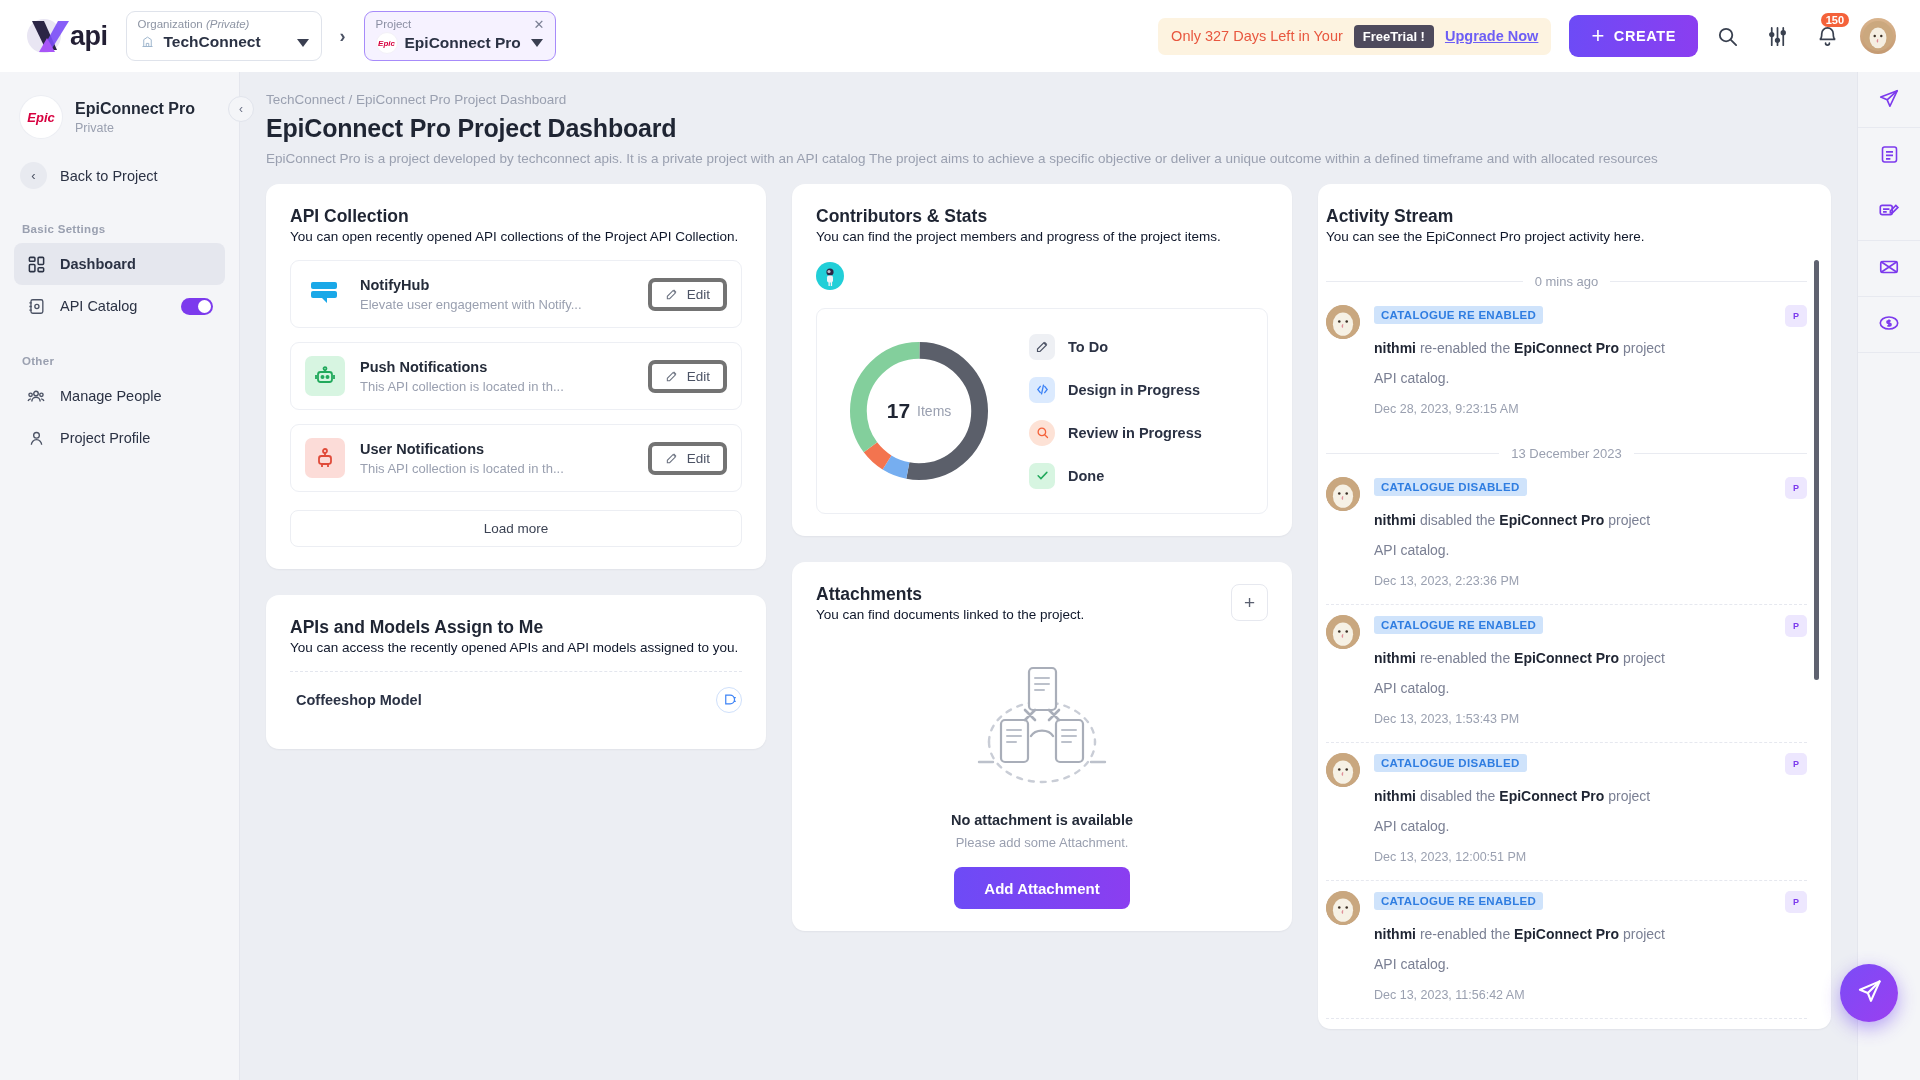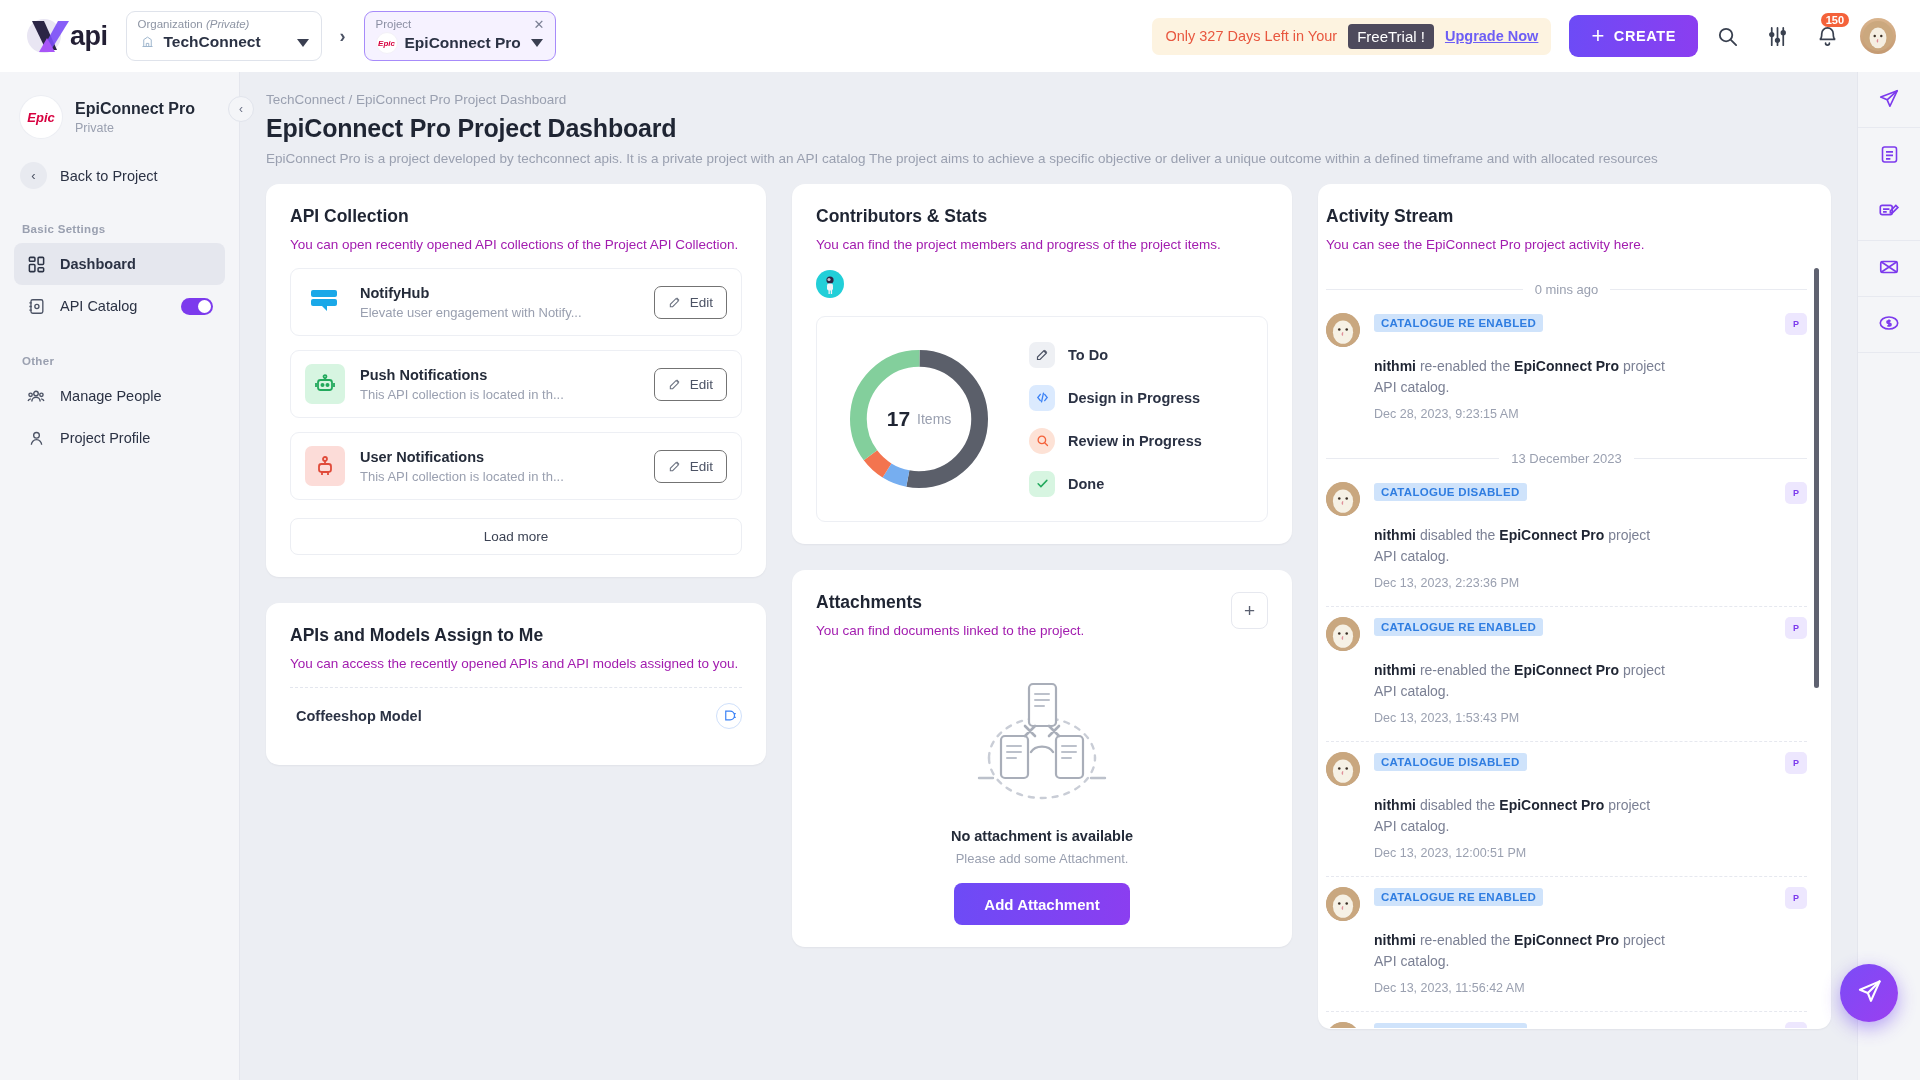--- a/index.html
+++ b/index.html
@@ -60,21 +60,21 @@
     font-size: 8px; font-weight: 800; color: #d7003f; font-style: italic;
     border: 1px solid #f3f1f8;
   }
 
   .trial-banner {
     margin-left: auto; display:flex; align-items:center; gap: 11px;
     background:#fdf3e0; border-radius: 7px; padding: 8px 13px; height: 37px;
   }
   .trial-text { color:#e8573f; font-size: 14.5px; }
   .trial-pill {
-    background:#4e4a5c; color:#fff; font-size:15px; font-weight:400;
+    background:#4e4a5c; color:#fff; font-size:13px; font-weight:700;
     padding: 4px 9px; border-radius: 4px;
   }
   .upgrade-link {
     color:#6d5ef5; font-size:14.5px; font-weight:700; text-decoration: underline;
   }
   .create-btn {
     margin-left: 18px; height: 42px; padding: 0 22px; border-radius: 9px;
     background: linear-gradient(93deg,#6d4bf6 0%,#8b3ef0 100%);
     color:#fff; font-size:14.5px; font-weight:800; letter-spacing:.6px;
     display:flex; align-items:center; gap:9px; border:none; cursor:pointer;
@@ -172,34 +172,34 @@
   .page-desc { font-size:13.5px; color:#9aa0b0; margin-top:8px; white-space:nowrap; overflow:hidden; }
 
   .grid { display:flex; gap:26px; margin-top:18px; }
   .col-l { width: 500px; display:flex; flex-direction:column; gap:26px; }
   .col-m { width: 500px; display:flex; flex-direction:column; gap:26px; }
   .col-r { flex:1; }
 
   .card { background:#fff; border-radius:13px; padding: 22px 24px;
     box-shadow: 0 1px 2px rgba(16,24,40,.05); }
   .card-title { font-size:17.5px; font-weight:700; color:#1f2533; }
-  .card-sub { font-size:13.5px; color:#a21caf; margin-top:8px; line-height:19px; }
+  .card-sub { font-size:13.5px; color:#0f172a; line-height:19px; }
 
   
   .api-row {
     display:flex; align-items:center; gap:15px; height:68px; margin-top:14px;
     border:1px solid #edeff4; border-radius:9px; padding: 0 14px; cursor:pointer;
   }
   .api-ico { width:40px;height:40px;border-radius:7px; display:flex;
     align-items:center;justify-content:center; flex:0 0 40px;}
   .api-name { font-size:14.5px; font-weight:700; color:#242b39; }
   .api-desc { font-size:13px; color:#9aa0b0; margin-top:4px; }
   .edit-btn {
     margin-left:auto; display:flex; align-items:center; gap:8px;
-    border:1px solid #737373; border-radius:7px; height:33px; padding:12px 13px;
+    border:4px solid #737373; border-radius:7px; height:33px; padding:12px 13px;
     font-size:13.5px; color:#4c5365; background:#fff; cursor:pointer;
   }
   .loadmore {
     margin-top:18px; width:100%; height:37px; border:1px solid #eceef3;
     border-radius:8px; background:#fff; font-size:13.5px; color:#3c4354; cursor:pointer;
   }
 
   
   .assign-row {
     display:flex; align-items:center; height:56px;
@@ -256,21 +256,21 @@
   .act-sep { display:flex; align-items:center; gap:12px; margin: 14px 0 6px 0; justify-content: center;}
   .act-sep-line { flex:1; height:1px; background:#e9ebf1;}
   .act-sep-txt { font-size:13px; color:#9aa0b0; }
   .act-item { display:flex; gap:14px; padding: 10px 0 16px 0; position:relative;}
   .act-item.dashed { border-top:1px dashed #e6e8ef; }
   .act-av { width:34px;height:34px;border-radius:50%;flex:0 0 34px; overflow:hidden;
     background:linear-gradient(#cbae8c,#bb9a78); display:flex;align-items:center;justify-content:center;}
   .act-body { flex:1; }
   .act-tag { display:inline-block; background:#cfe3fb; color:#2f7de1;
     font-size:11.5px; font-weight:700; letter-spacing:.3px; padding:3px 7px; border-radius:3px;}
-  .act-text { font-size:14px; color:#7b8094; margin-top:24px; line-height:21px; max-width: 300px;}
+  .act-text { font-size:14px; color:#7b8094; margin-top:9px; line-height:30px; max-width: 300px;}
   .act-text b { color:#1f2533; font-weight:700;}
   .act-time { font-size:12.5px; color:#9aa0b0; margin-top:9px;}
   .act-right-ico { width:22px;height:22px;border-radius:5px;background:#ede7fe;
     display:flex;align-items:center;justify-content:center; flex:0 0 22px;
     font-size:9px;font-weight:700;color:#7c3aed;}
   .act-scrollbar {
     position:absolute; right: 4px; top: 0; width:5px; height: 420px;
     border-radius:3px; background:#5f6270;
   }
 </style>

